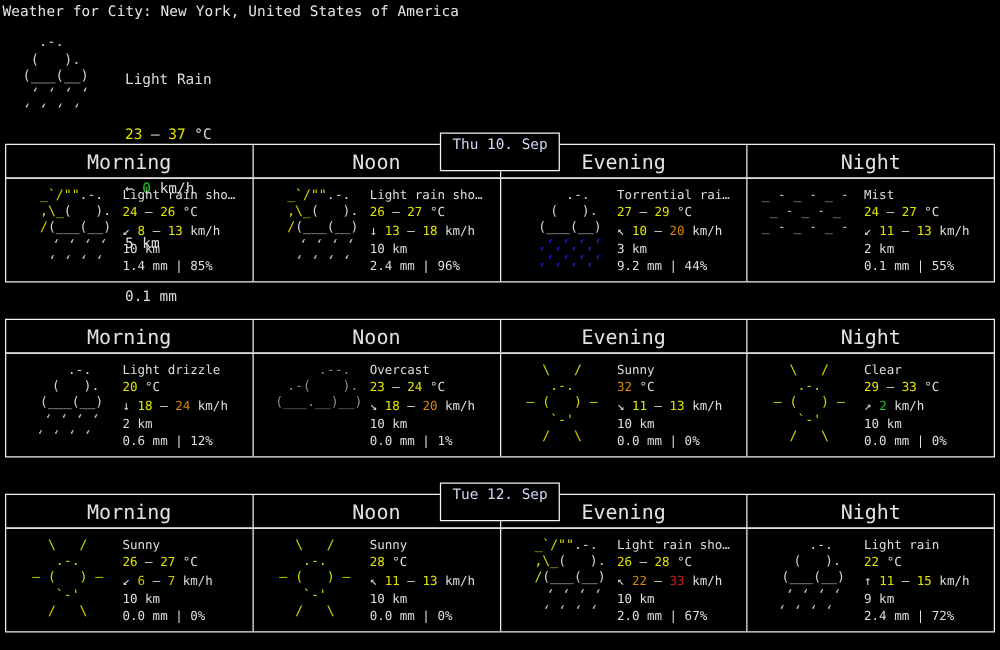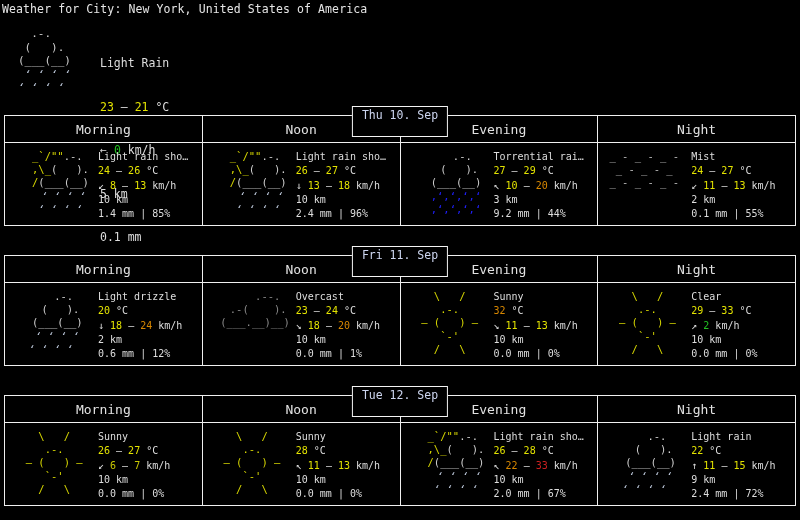--- a/index.html
+++ b/index.html
@@ -80,21 +80,21 @@
     display: flex;
     margin-top: -1px;
   }
   .hcell {
     flex: 1 1 0;
     position: relative;
     display: flex;
     align-items: center;
     justify-content: center;
     color: #e2e2e2;
-    font-size: 13px;
+    font-size: 16px;
   }
   .hcell + .hcell { border-left: 1px solid #f0f0f0; text-align: right; }
   .bcell {
     flex: 1 1 0;
     position: relative;
     display: flex;
     flex-direction: row;
     align-items: flex-start;
     padding: 7px 0 0 0;
     box-sizing: border-box;
@@ -149,21 +149,21 @@
 <body>
 
 <div class="screen">
 
   <div class="title-line">Weather for City: New York, United States of America</div>
 
   <div class="current">
     <div class="art" id="cur-art"><div><span class="c-cloudw">  .-.</span></div><div><span class="c-cloudw"> (   ).</span></div><div><span class="c-cloudw">(___(__)</span></div><div><span class="c-drop"> ʻ ʻ ʻ ʻ </span></div><div><span class="c-drop">ʻ ʻ ʻ ʻ  </span></div></div>
     <div class="info">
       <div class="ln c-white">Light Rain</div>
-      <div class="ln"><span class="c-yellow">23</span><span class="c-white"> – </span><span class="c-yellow">21</span><span class="c-white"> </span><span class="c-white">°C</span></div>
+      <div class="ln"><span class="c-yellow">23</span><span class="c-white"> – </span><span class="c-yellow">37</span><span class="c-white"> </span><span class="c-white">°C</span></div>
       <div class="ln"><span class="c-white">←</span><span> </span><span class="c-green">0</span><span class="c-white"> </span><span class="c-white">km/h</span></div>
       <div class="ln c-white">5 km</div>
       <div class="ln c-white">0.1 mm</div>
     </div>
   </div>
 
   <div id="days-root">
       <div class="day" style="top: 115px;">
         <div class="day-head">
           <div class="hcell">Morning</div>
@@ -190,21 +190,20 @@
             <div class="info"><div class="ln c-white">Mist</div><div class="ln"><span class="c-yellow">24</span><span class="c-white"> – </span><span class="c-yellow">27</span><span class="c-white"> °C</span></div><div class="ln"><span class="c-white">↙</span><span class="c-white"> </span><span class="c-yellow">11</span><span class="c-white"> – </span><span class="c-yellow">13</span><span class="c-white"> km/h</span></div><div class="ln c-white">2 km</div><div class="ln c-white"><span class="c-white">0.1 mm</span><span class="c-white"> | </span><span class="c-white">55%</span></div></div>
           </div>
         </div>
       </div>
       <div class="day" style="top: 255px;">
         <div class="day-head">
           <div class="hcell">Morning</div>
           <div class="hcell">Noon</div>
           <div class="hcell">Evening</div>
           <div class="hcell">Night</div>
-          <div class="date-tab">Fri 11. Sep</div>
         </div>
         <div class="day-body">
           <div class="bcell">
             <div class="art"><div><span class="c-cloudw">    .-.</span></div><div><span class="c-cloudw">   (   ).</span></div><div><span class="c-cloudw">  (___(__)</span></div><div><span class="c-drop">   ʻ ʻ ʻ ʻ </span></div><div><span class="c-drop">  ʻ ʻ ʻ ʻ  </span></div></div>
             <div class="info"><div class="ln c-white">Light drizzle</div><div class="ln"><span class="c-yellow">20</span><span class="c-white"> °C</span></div><div class="ln"><span class="c-white">↓</span><span class="c-white"> </span><span class="c-yellow">18</span><span class="c-white"> – </span><span class="c-orange">24</span><span class="c-white"> km/h</span></div><div class="ln c-white">2 km</div><div class="ln c-white"><span class="c-white">0.6 mm</span><span class="c-white"> | </span><span class="c-white">12%</span></div></div>
           </div>
           <div class="bcell">
             <div class="art"><div><span class="c-gray">      .--.</span></div><div><span class="c-gray">   .-(    ).</span></div><div><span class="c-gray">  (___.__)__)</span></div></div>
             <div class="info"><div class="ln c-white">Overcast</div><div class="ln"><span class="c-yellow">23</span><span class="c-white"> – </span><span class="c-yellow">24</span><span class="c-white"> °C</span></div><div class="ln"><span class="c-white">↘</span><span class="c-white"> </span><span class="c-yellow">18</span><span class="c-white"> – </span><span class="c-orange">20</span><span class="c-white"> km/h</span></div><div class="ln c-white">10 km</div><div class="ln c-white"><span class="c-white">0.0 mm</span><span class="c-white"> | </span><span class="c-white">1%</span></div></div>
           </div>

